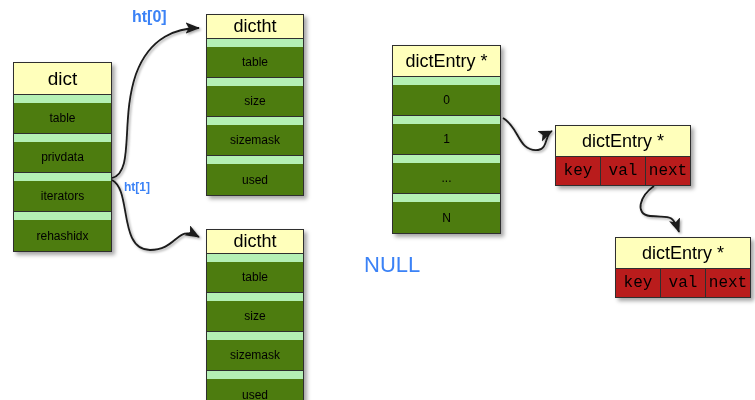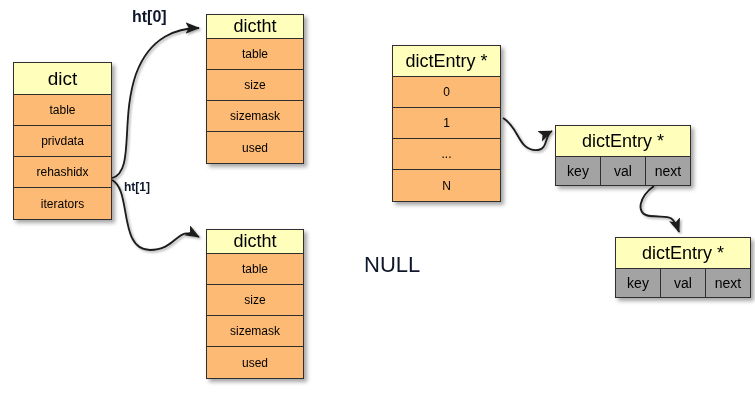--- a/index.html
+++ b/index.html
@@ -28,29 +28,30 @@
     color: #000000;
     text-align: center;
     box-sizing: border-box;
     border-bottom: 1.5px solid #2f2f2f;
     display: flex;
     align-items: center;
     justify-content: center;
     white-space: nowrap;
   }
   .struct .row {
-    background: #fdba74;
+    background: #4d7c0f;
     color: #000000;
     text-align: left;
     box-sizing: border-box;
     border-bottom: 1.5px solid #2f2f2f;
     display: flex;
     align-items: center;
     justify-content: center;
     white-space: nowrap;
+    margin-top: 8px;
   }
   .struct .row:last-child { border-bottom: none; }
 
   
   #dict-struct { left: 13px; top: 62px; width: 99px; }
   #dict-struct .hdr { height: 32px; font-size: 19px; }
   #dict-struct .row { height: 31px; font-size: 12px; }
 
   
   .dictht-struct { width: 98px; }
@@ -66,37 +67,38 @@
 
   
   .entry-node { width: 136px; }
   .entry-node .hdr { height: 31px; font-size: 18px; }
   .entry-node .cells {
     display: flex;
     height: 28px;
   }
   .entry-node .cell {
     flex: 1 1 0;
-    background: #a3a3a3;
+    background: #b91c1c;
     color: #000;
-    font-size: 14px;
+    font-size: 16px;
     display: flex;
     align-items: center;
     justify-content: center;
     border-right: 1.5px solid #2f2f2f;
     box-sizing: border-box;
+    font-family: Liberation Mono, monospace;
   }
   .entry-node .cell:last-child { border-right: none; }
   #entry-node-1 { left: 555px; top: 125px; }
   #entry-node-2 { left: 615px; top: 237px; }
 
   
   .label {
     position: absolute;
-    color: #0f172a;
+    color: #3b82f6;
     font-weight: bold;
     white-space: nowrap;
   }
   #label-ht0 { left: 132px; top: 8px; font-size: 16px; }
   #label-ht1 { left: 124px; top: 180px; font-size: 12px; }
   #label-null { left: 364px; top: 252px; font-size: 22px; font-weight: normal; }
 
   
   #arrows {
     position: absolute;
@@ -134,22 +136,22 @@
 
     <path d="M503,118 C520,128 518,152 538,150 C548,149 545,134 552,131" fill="none" stroke="#1a1a1a" stroke-width="1.8" marker-end="url(#ah)" filter="url(#softshadow)"></path>
 
     <path d="M654,186 C640,196 634,214 650,216 C668,218 672,212 679,232" fill="none" stroke="#1a1a1a" stroke-width="1.8" marker-end="url(#ah)" filter="url(#softshadow)"></path>
   </svg>
 
   <div class="struct" id="dict-struct">
     <div class="hdr">dict</div>
     <div class="row">table</div>
     <div class="row">privdata</div>
+    <div class="row">iterators</div>
     <div class="row">rehashidx</div>
-    <div class="row">iterators</div>
   </div>
 
   <div class="label" id="label-ht0">ht[0]</div>
   <div class="label" id="label-ht1">ht[1]</div>
   <div class="label" id="label-null">NULL</div>
 
   <div class="struct dictht-struct" id="dictht0-struct">
     <div class="hdr">dictht</div>
     <div class="row">table</div>
     <div class="row">size</div>

